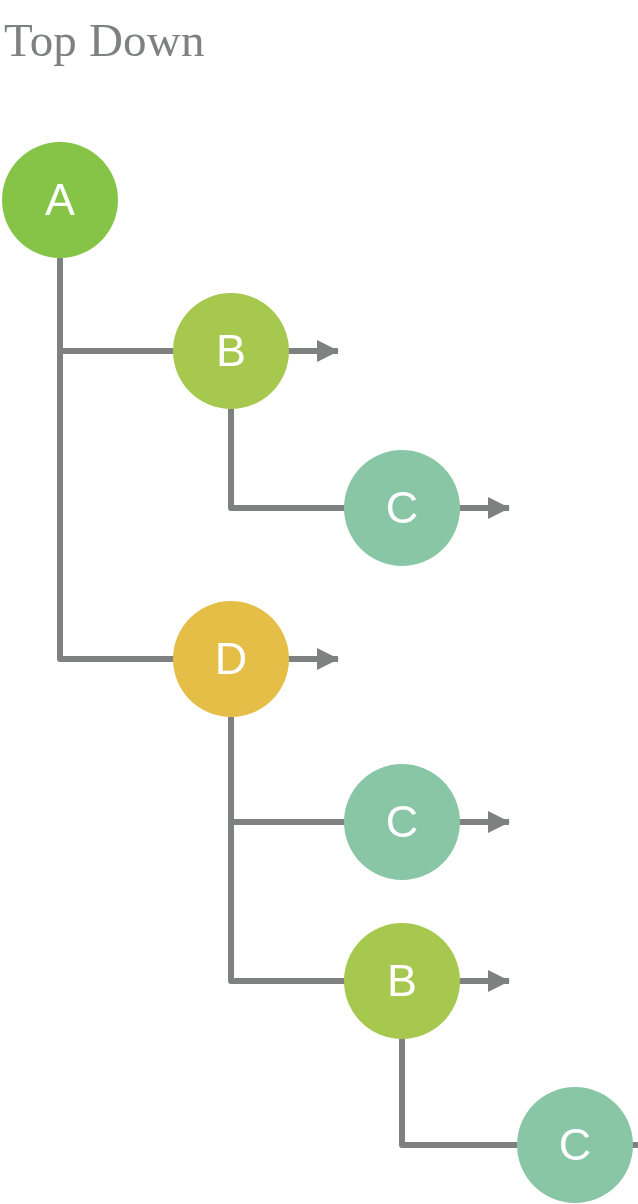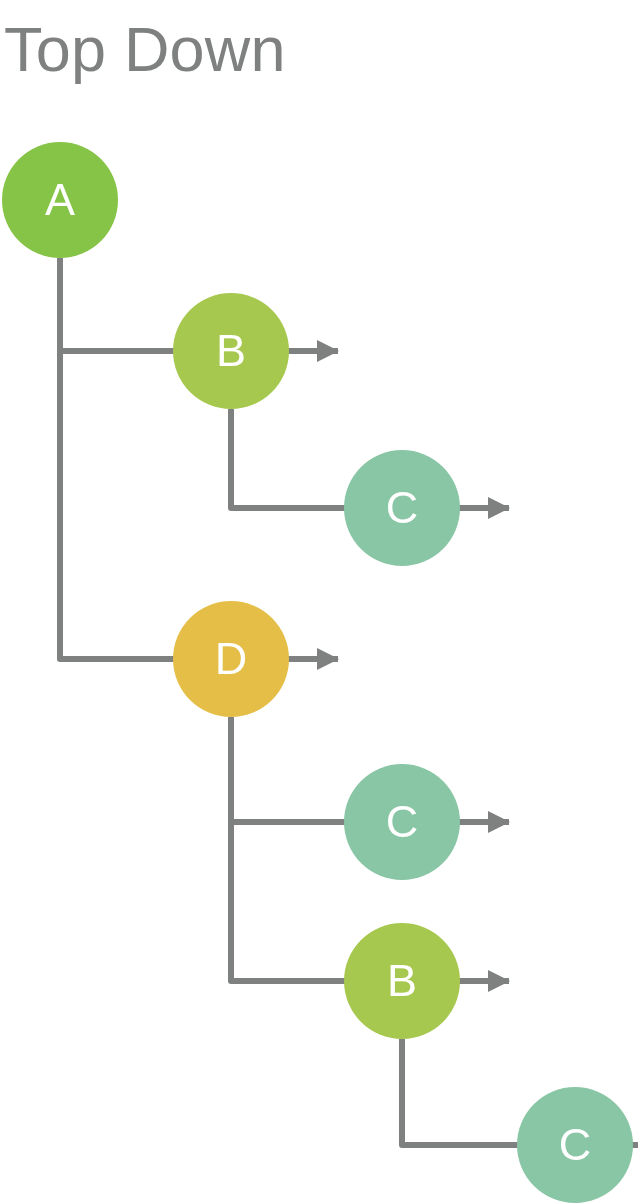--- a/index.html
+++ b/index.html
@@ -14,22 +14,22 @@
     position: relative;
     width: 638px;
     height: 1204px;
     background: #ffffff;
     overflow: hidden;
   }
   #diagram-title {
     position: absolute;
     left: 4px;
     top: 13px;
-    font-family: Liberation Sans, sans-serif;
-    font-size: 63px;
+    font-family: Liberation Serif, serif;
+    font-size: 47px;
     font-weight: 300;
     letter-spacing: 0.2px;
     color: #7f8080;
     white-space: nowrap;
     line-height: 1.15;
   }
   #edge-layer {
     position: absolute;
     left: 0;
     top: 0;

